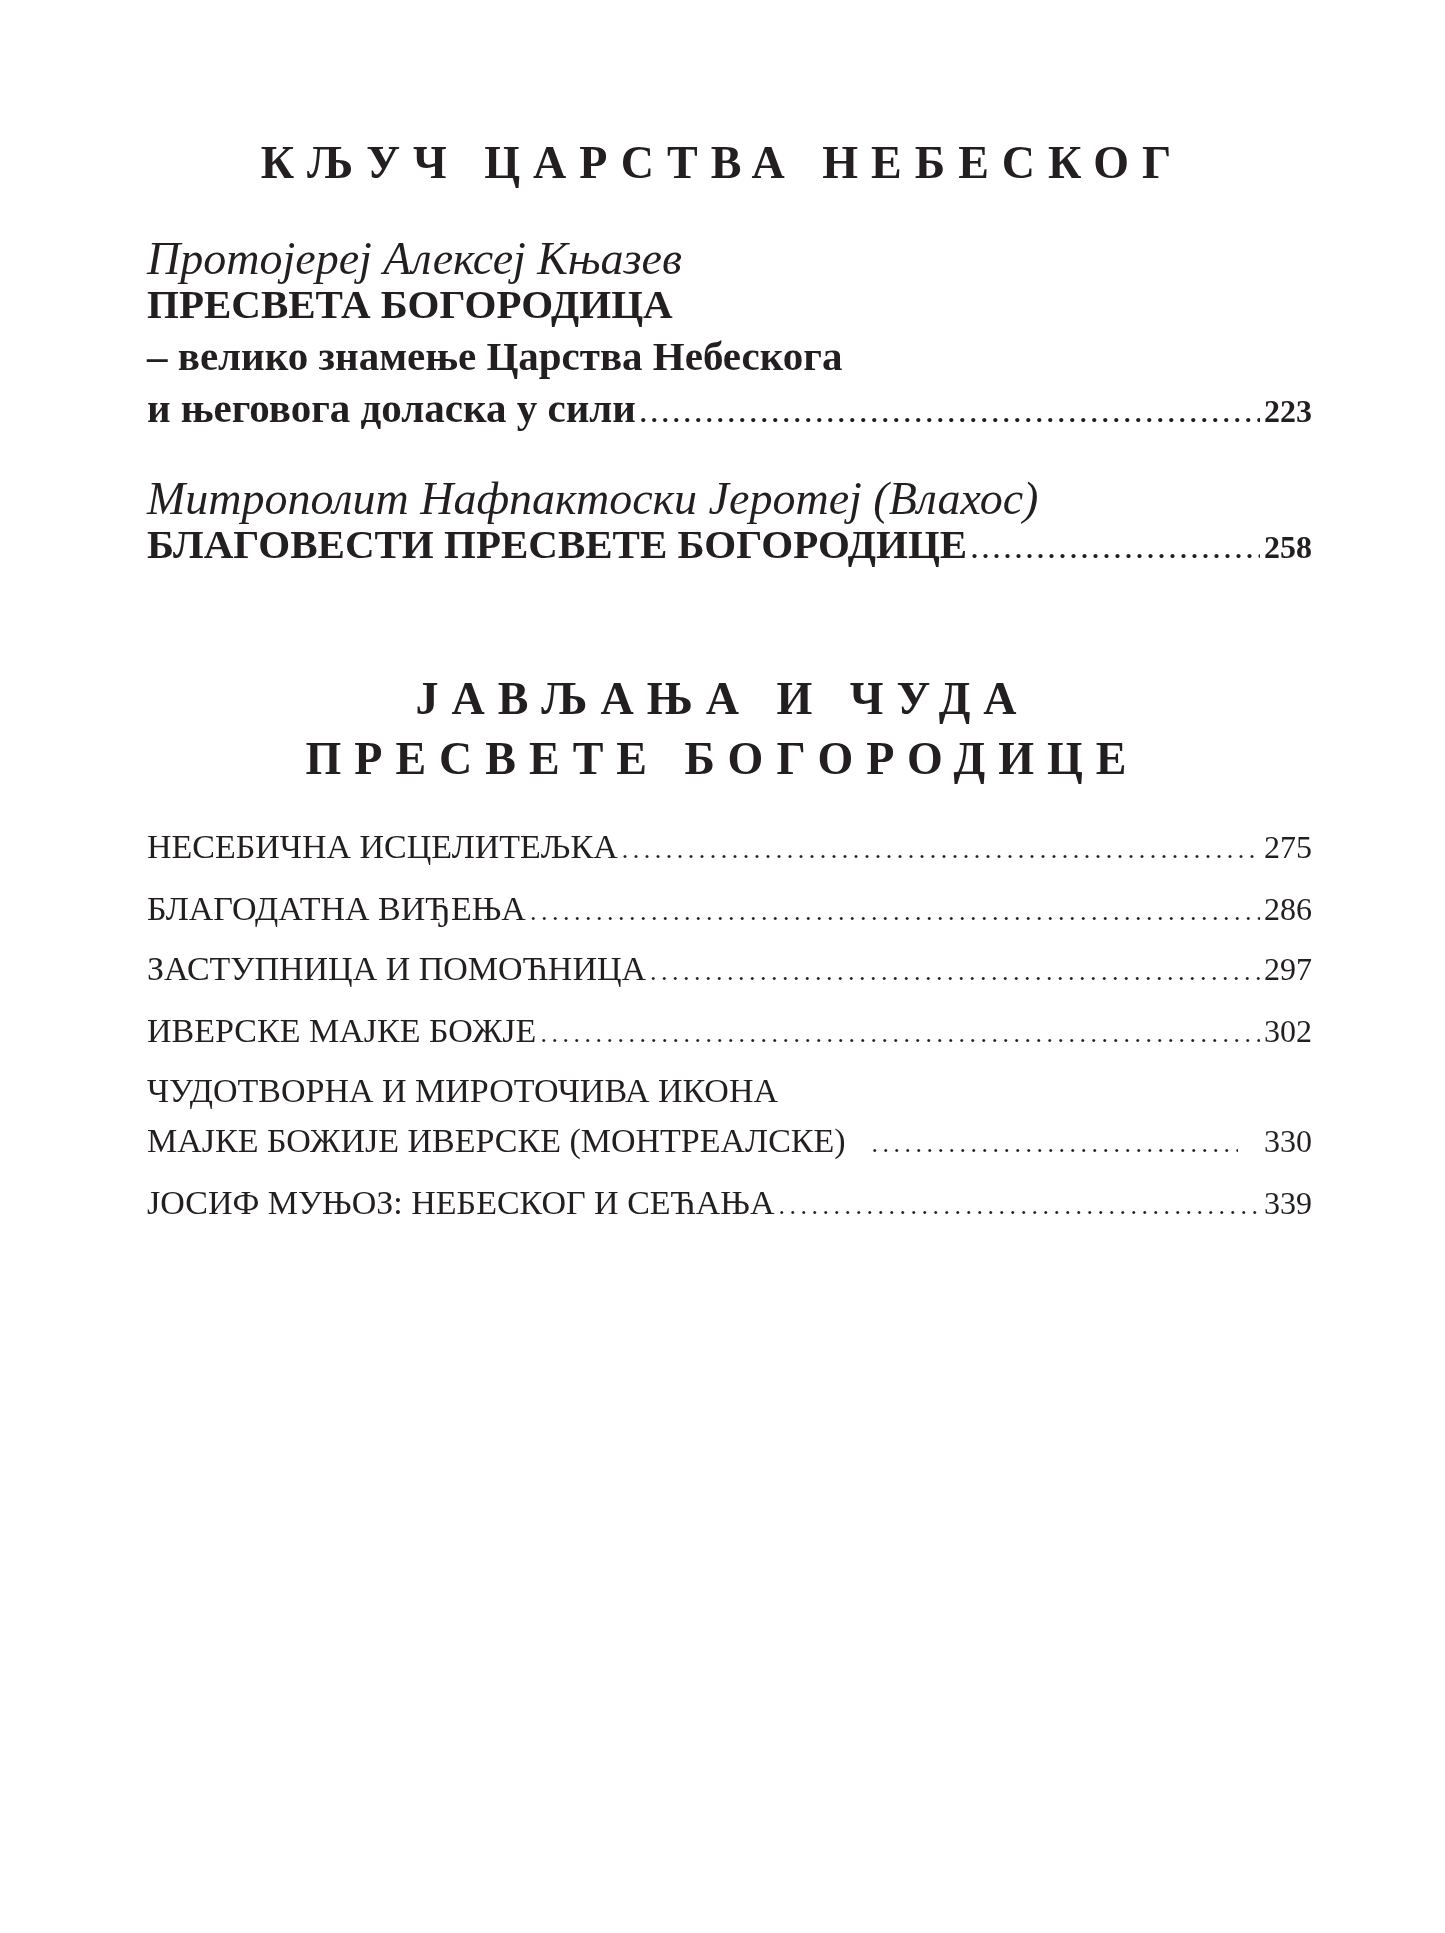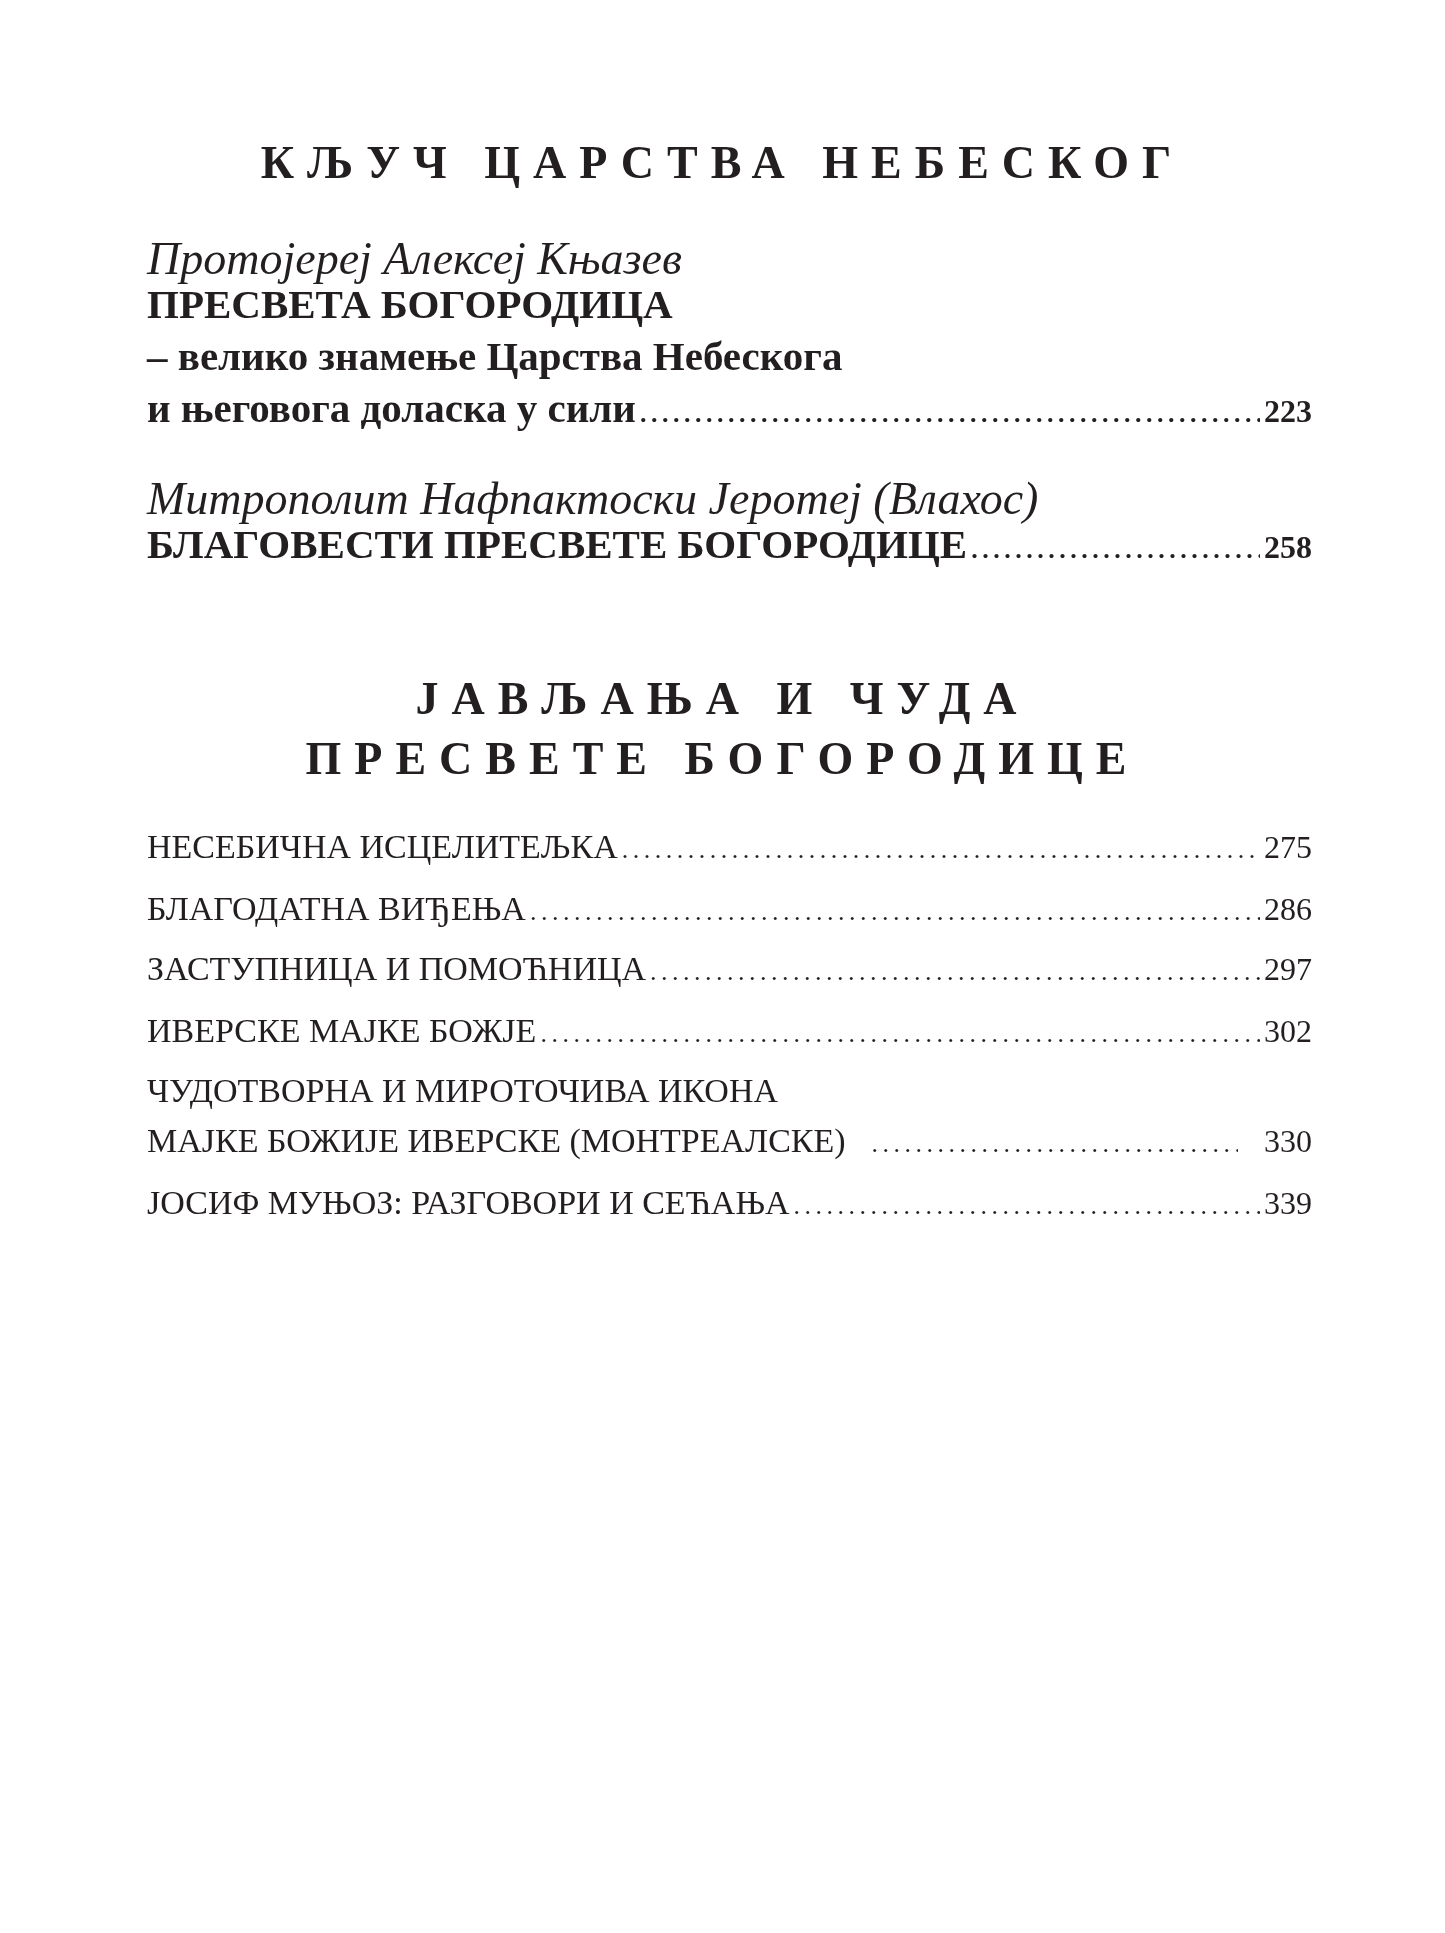--- a/index.html
+++ b/index.html
@@ -64,18 +64,18 @@
     <span class="dots"></span>
     <span class="pg">302</span>
   </div>
   <div class="line plain-head" style="top:1074px;">ЧУДОТВОРНА И МИРОТОЧИВА ИКОНА</div>
   <div class="row plain-head" style="top:1124px;gap:22px;">
     <span class="t">МАЈКЕ БОЖИЈЕ ИВЕРСКЕ (МОНТРЕАЛСКЕ)</span>
     <span class="dots"></span>
     <span class="pg">330</span>
   </div>
   <div class="row plain-head" style="top:1186px;">
-    <span class="t">ЈОСИФ МУЊОЗ: РАЗГОВОРИ И СЕЋАЊА</span>
+    <span class="t">ЈОСИФ МУЊОЗ: НЕБЕСКОГ И СЕЋАЊА</span>
     <span class="dots"></span>
     <span class="pg">339</span>
   </div>
 
 </div>
 
 </body></html>

